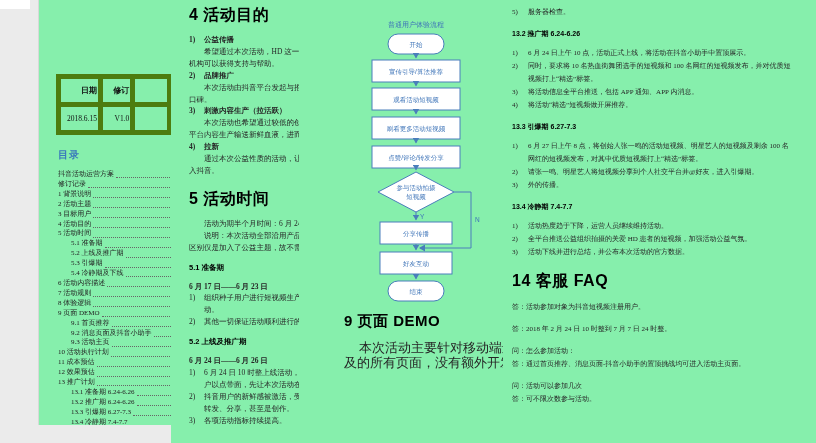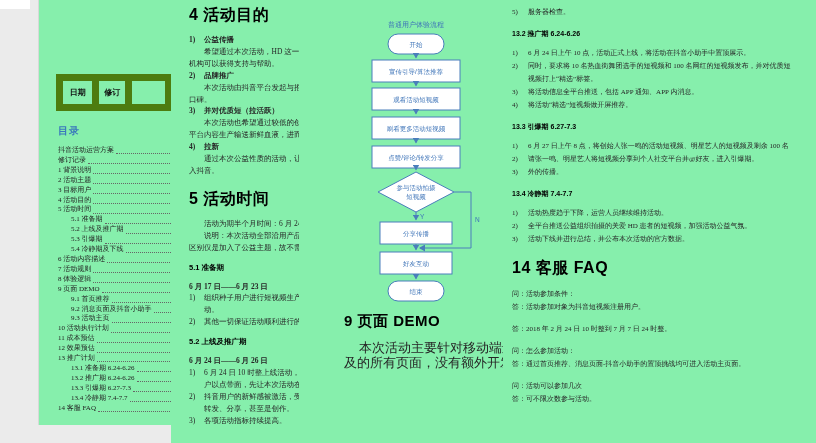--- a/index.html
+++ b/index.html
@@ -7,21 +7,21 @@
           font-family:"Liberation Serif",serif;}
   .frag{position:absolute;left:0;top:0;width:30px;height:9px;background:#fff;}
   .page{position:absolute;top:0;background:#86efac;overflow:hidden;border-right:1px solid #c9c9c9;}
   .page1{left:38px;width:133px;height:425px;border-left:1px solid #d8d8d8;}
   .page2{left:171px;width:128px;height:443px;}
   .page3{left:299px;width:204px;height:443px;}
   .page4{left:503px;width:313px;height:443px;border-right:none;}
 
   
   .rev-table{border-collapse:collapse;margin:74px 0 0 17px;}
-  .rev-table td{border:7px solid #4d7c0f;text-align:center;vertical-align:middle;
+  .rev-table td{border:5px solid #4d7c0f;text-align:right;vertical-align:middle;
                 font:7.5px "Liberation Serif",serif;color:#111;height:21px;}
   .rev-table .th{font-weight:bold;font-size:8px;}
   .rev-table .c1{width:38px;} .rev-table .c2{width:32px;} .rev-table .c3{width:48px;}
 
   
   .toc-title{margin:13px 0 8px 19px;font:bold 10px "Liberation Sans",sans-serif;
              color:#3a78bc;letter-spacing:1px;}
   .toc{margin-left:19px;}
   .toc-item{display:flex;width:128px;font:7px/9.9px "Liberation Serif",serif;
             color:#222;white-space:nowrap;align-items:flex-end;}
@@ -69,20 +69,25 @@
   <div class="frag"></div>
 
   <div class="page page1">
     <table class="rev-table">
       <tbody>
           <tr>
         <td class="th c1">日期</td>
         <td class="th c2">修订</td>
         <td class="th c3"></td>
       </tr>
+      <tr>
+        <td class="c1">2018.6.15</td>
+        <td class="c2">V1.0</td>
+        <td class="c3"></td>
+      </tr>
     </tbody>
       </table>
     <div class="toc-title">目录</div>
     <div class="toc">
         <div class="toc-item">
           <span>抖音活动运营方案</span>
           <span class="toc-leader"></span>
         </div>
         <div class="toc-item">
           <span>修订记录</span>
@@ -193,21 +198,21 @@
 
   <div class="page page2">
     <div class="p2c">
         <div class="blk h1">4 活动目的</div>
         <div class="blk bl ln"><span class="num">1)</span><span>公益传播</span></div>
         <div class="blk ind">希望通过本次活动，HD 这一罕</div>
         <div class="blk ">机构可以获得支持与帮助。</div>
         <div class="blk bl ln"><span class="num">2)</span><span>品牌推广</span></div>
         <div class="blk ind">本次活动由抖音平台发起与推</div>
         <div class="blk ">口碑。</div>
-        <div class="blk bl ln"><span class="num">3)</span><span>并对优质短（拉活跃）</span></div>
+        <div class="blk bl ln"><span class="num">3)</span><span>刺激内容生产（拉活跃）</span></div>
         <div class="blk ind">本次活动也希望通过较低的创</div>
         <div class="blk ">平台内容生产输送新鲜血液，进而</div>
         <div class="blk bl ln"><span class="num">4)</span><span>拉新</span></div>
         <div class="blk ind">通过本次公益性质的活动，让更</div>
         <div class="blk ">入抖音。</div>
         <div class="blk h1 mt">5 活动时间</div>
         <div class="blk ind">活动为期半个月时间：6 月 24</div>
         <div class="blk ind">说明：本次活动全部沿用产品</div>
         <div class="blk ">区别仅是加入了公益主题，故不需</div>
         <div class="blk h2">5.1 准备期</div>
@@ -285,29 +290,29 @@
     <div class="p4c">
         <div class="blk ln"><span class="num">5)</span><span>服务器检查。</span></div>
         <div class="blk h2lg">13.2 推广期 6.24-6.26</div>
         <div class="blk ln"><span class="num">1)</span><span>6 月 24 日上午 10 点，活动正式上线，将活动在抖音小助手中置顶展示。</span></div>
         <div class="blk ln"><span class="num">2)</span><span>同时，要求将 10 名热血街舞团选手的短视频和 100 名网红的短视频发布，并对优质短</span></div>
         <div class="blk hang">视频打上“精选”标签。</div>
         <div class="blk ln"><span class="num">3)</span><span>将活动信息全平台推送，包括 APP 通知、APP 内消息。</span></div>
         <div class="blk ln"><span class="num">4)</span><span>将活动“精选”短视频做开屏推荐。</span></div>
         <div class="blk h2lg">13.3 引爆期 6.27-7.3</div>
         <div class="blk ln"><span class="num">1)</span><span>6 月 27 日上午 8 点，将创始人张一鸣的活动短视频、明星艺人的短视频及剩余 100 名</span></div>
+        <div class="blk hang">网红的短视频发布，对其中优质短视频打上“精选”标签。</div>
         <div class="blk ln"><span class="num">2)</span><span>请张一鸣、明星艺人将短视频分享到个人社交平台并@好友，进入引爆期。</span></div>
         <div class="blk ln"><span class="num">3)</span></div>
         <div class="blk hang">外的传播。</div>
         <div class="blk h2lg">13.4 冷静期 7.4-7.7</div>
         <div class="blk ln"><span class="num">1)</span><span>活动热度趋于下降，运营人员继续维持活动。</span></div>
         <div class="blk ln"><span class="num">2)</span><span>全平台推送公益组织拍摄的关爱 HD 患者的短视频，加强活动公益气氛。</span></div>
         <div class="blk ln"><span class="num">3)</span><span>活动下线并进行总结，并公布本次活动的官方数据。</span></div>
         <div class="blk h1 mt2">14 客服 FAQ</div>
-        <div class="blk ">问：活动参加条件：</div>
         <div class="blk ">答：活动参加对象为抖音短视频注册用户。</div>
         <div class="blk gap"></div>
         <div class="blk ">答：2018 年 2 月 24 日 10 时整到 7 月 7 日 24 时整。</div>
         <div class="blk gap"></div>
         <div class="blk ">问：怎么参加活动：</div>
         <div class="blk ">答：通过首页推荐、消息页面-抖音小助手的置顶挑战均可进入活动主页面。</div>
         <div class="blk gap"></div>
         <div class="blk ">问：活动可以参加几次</div>
         <div class="blk ">答：可不限次数参与活动。</div>
       </div>

